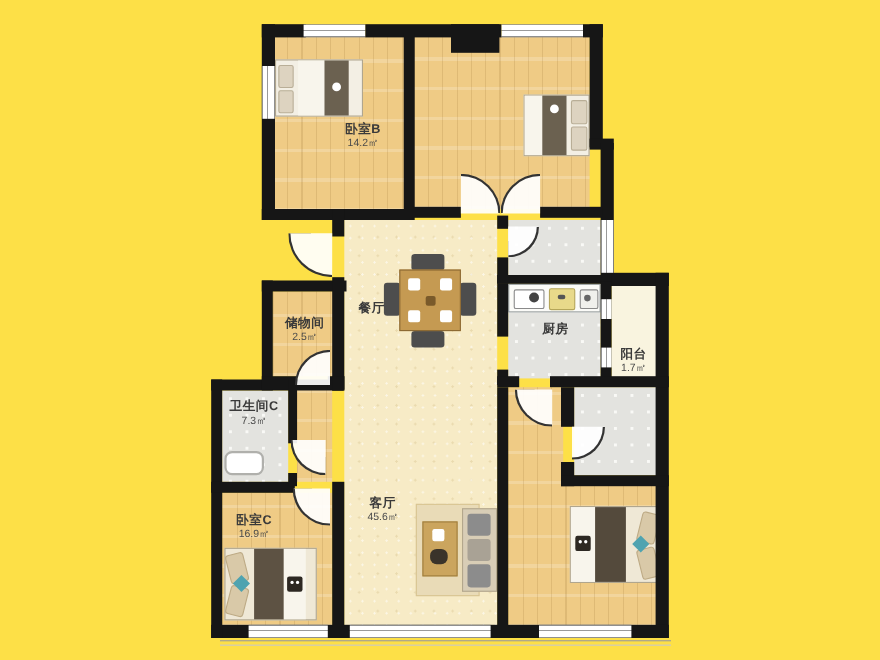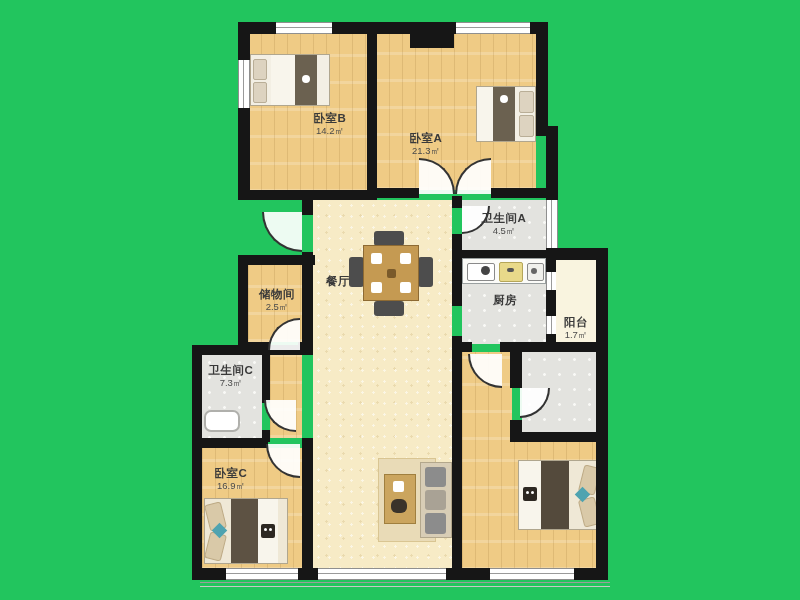--- a/index.html
+++ b/index.html
@@ -1,16 +1,16 @@
 <!DOCTYPE html>
 <html><head>
 <meta charset="utf-8">
 <style>
   html,body{margin:0;padding:0;background:#fff;}
-  #canvas{position:relative;width:800px;height:600px;background:#22c55e;overflow:hidden;
+  #canvas{position:relative;width:800px;height:600px;background:#fde047;overflow:hidden;
           font-family:"Liberation Sans",sans-serif;}
   
   .wood{position:absolute;background-color:#efcb85;
         background-image:repeating-linear-gradient(90deg, rgba(120,80,20,.14) 0 1px, rgba(0,0,0,0) 1px 13px),
                          repeating-linear-gradient(0deg, rgba(255,255,255,.20) 0 3px, rgba(0,0,0,0) 3px 27px);
         z-index:1;}
   .cream{position:absolute;background-color:#f7ebc6;
         background-image:radial-gradient(circle, rgba(255,255,255,.55) 1px, rgba(0,0,0,0) 1.2px),
                          radial-gradient(circle, rgba(180,150,80,.20) 1px, rgba(0,0,0,0) 1.2px);
         background-size:11px 11px,17px 17px;background-position:0 0,5px 7px;z-index:1;}
@@ -196,28 +196,20 @@
   <div class="door d-bl" style="left:264px;top:400px;width:32px;height:32px"></div>
   <div class="door d-bl" style="left:266px;top:444px;width:34px;height:34px"></div>
   <div class="door d-bl" style="left:468px;top:354px;width:34px;height:34px"></div>
   <div class="door d-br" style="left:520px;top:388px;width:30px;height:30px"></div>
   <div class="door d-br" style="left:462px;top:206px;width:28px;height:28px"></div>
 
   <div class="rlabel" style="left:290px;top:112px;width:80px">
     <span class="rname">卧室B</span>
     <span class="rarea">14.2㎡</span>
   </div>
-  <div class="rlabel" style="left:386px;top:132px;width:80px">
-    <span class="rname">卧室A</span>
-    <span class="rarea">21.3㎡</span>
-  </div>
-  <div class="rlabel" style="left:464px;top:212px;width:80px">
-    <span class="rname">卫生间A</span>
-    <span class="rarea">4.5㎡</span>
-  </div>
   <div class="rlabel" style="left:308px;top:275px;width:60px">
     <span class="rname">餐厅</span>
   </div>
   <div class="rlabel" style="left:240px;top:288px;width:74px">
     <span class="rname">储物间</span>
     <span class="rarea">2.5㎡</span>
   </div>
   <div class="rlabel" style="left:465px;top:294px;width:80px">
     <span class="rname">厨房</span>
   </div>
@@ -226,14 +218,18 @@
     <span class="rarea">1.7㎡</span>
   </div>
   <div class="rlabel" style="left:192px;top:364px;width:78px">
     <span class="rname">卫生间C</span>
     <span class="rarea">7.3㎡</span>
   </div>
   <div class="rlabel" style="left:192px;top:467px;width:78px">
     <span class="rname">卧室C</span>
     <span class="rarea">16.9㎡</span>
   </div>
+  <div class="rlabel" style="left:308px;top:452px;width:80px">
+    <span class="rname">客厅</span>
+    <span class="rarea">45.6㎡</span>
+  </div>
 
 </div>
 
 </body></html>

